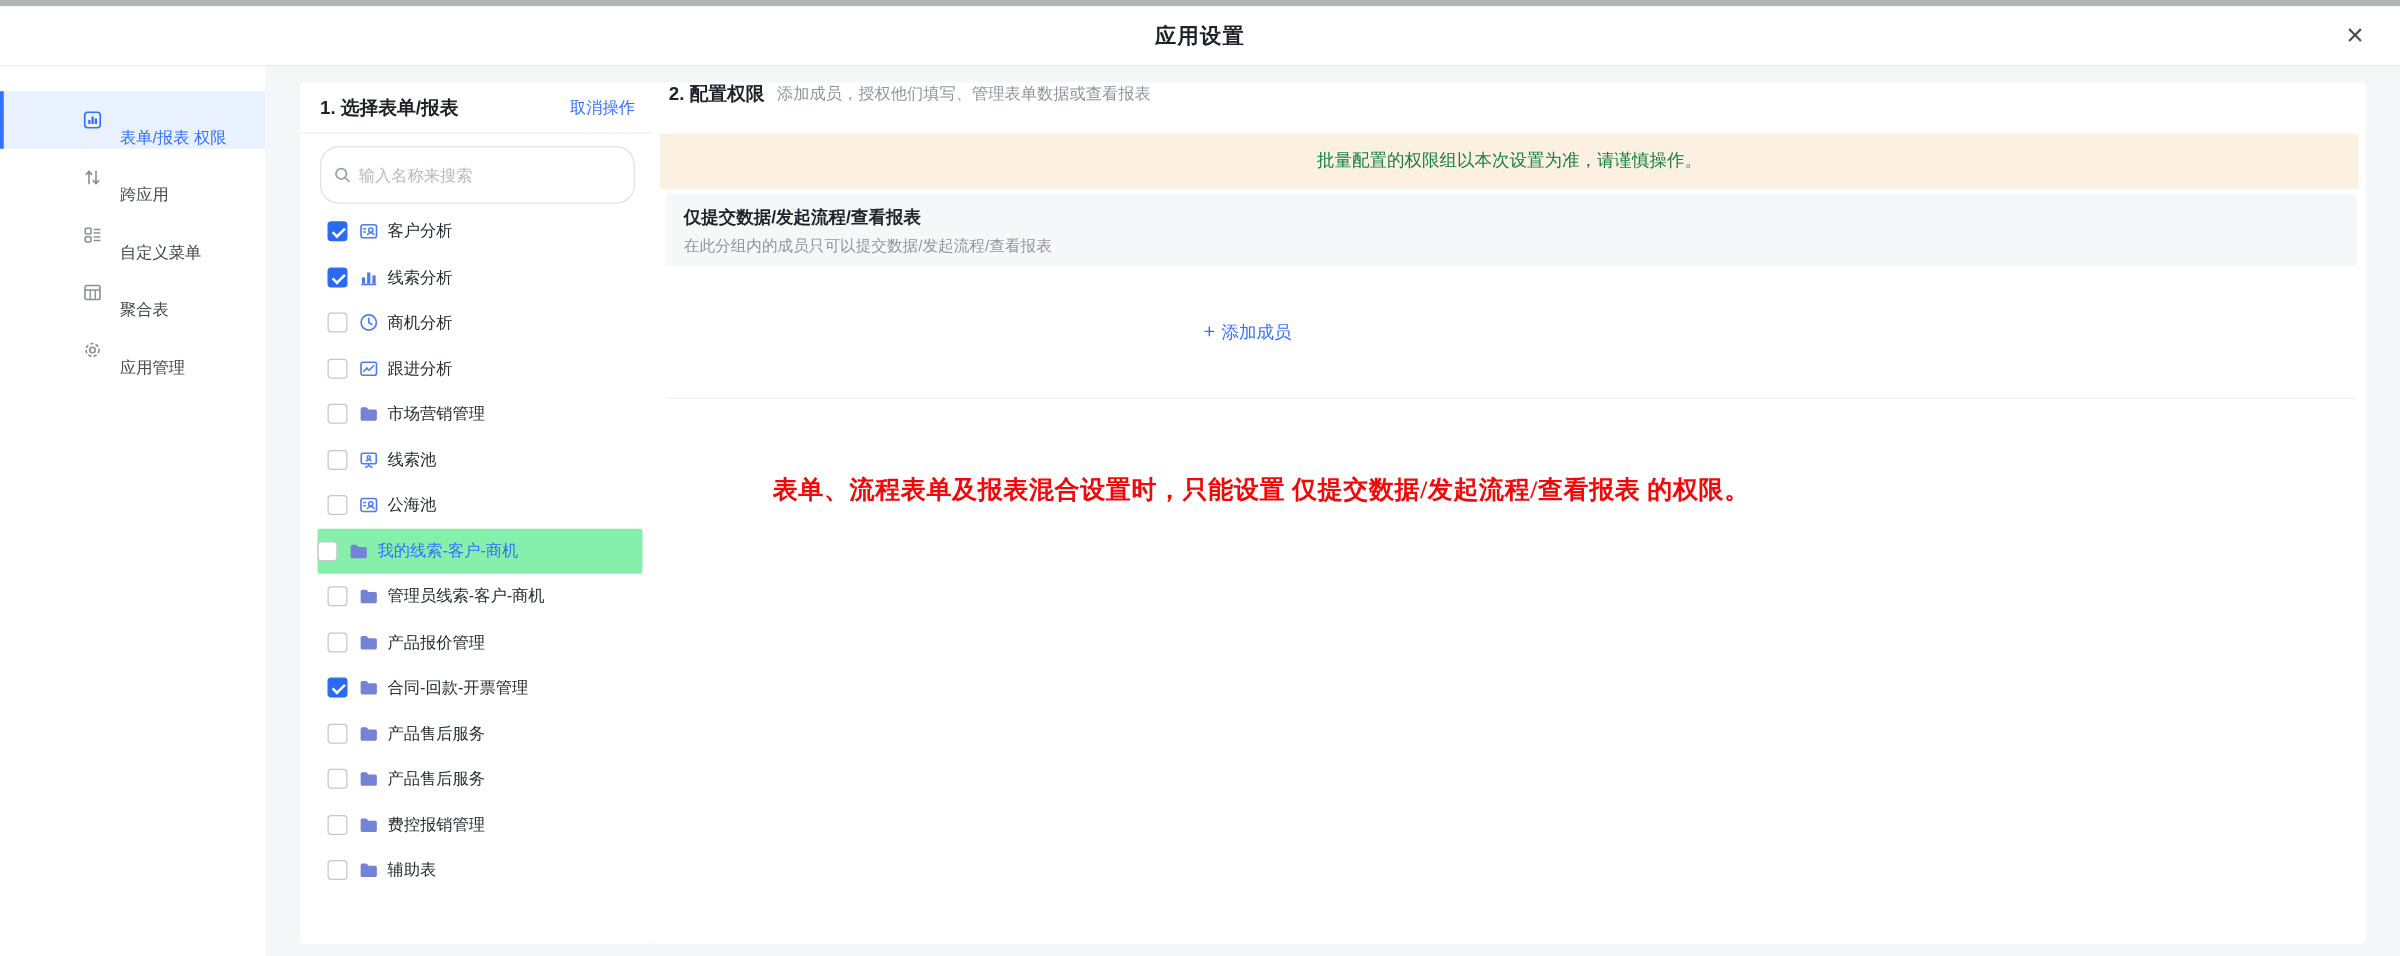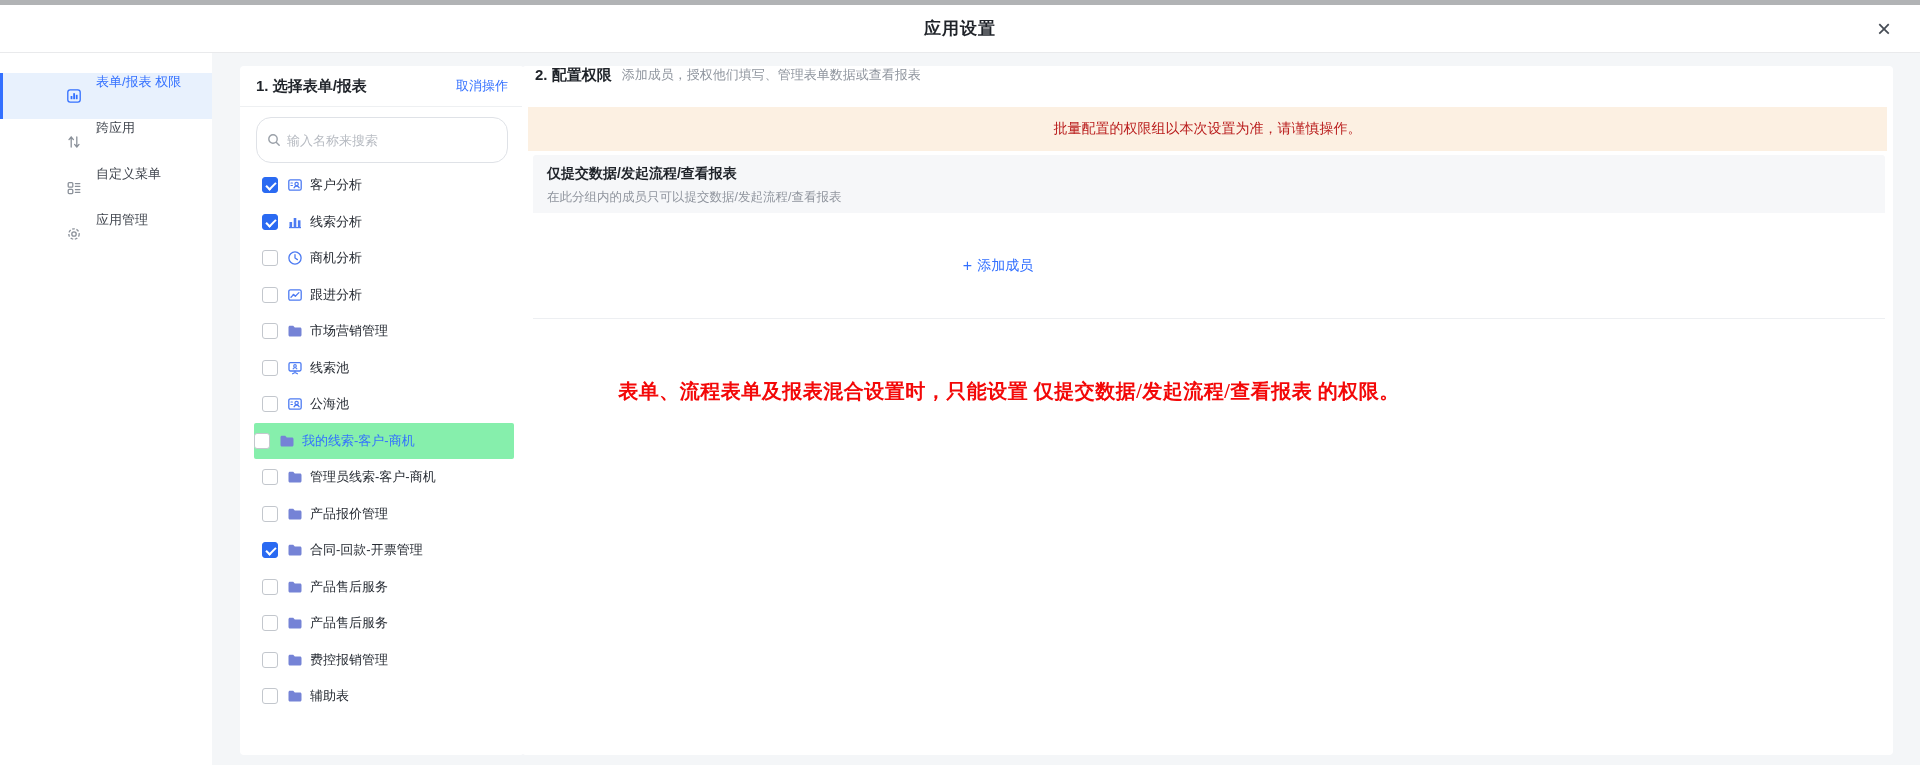--- a/index.html
+++ b/index.html
@@ -10,21 +10,21 @@
   .topstrip { position:absolute; left:0; top:0; width:1920px; height:5px; background:#b1b3b5; }
 
   .titlebar { position:absolute; left:0; top:5px; width:1920px; height:48px; background:#ffffff;
               border-bottom:1px solid #e9eaec; display:flex; align-items:center; justify-content:center; }
   .titlebar .title { font-size:17px; font-weight:600; color:#1f2329; letter-spacing:1px; }
   .close-btn { position:absolute; right:22px; top:10px; width:28px; height:28px; display:flex;
                align-items:center; justify-content:center; font-size:24px; color:#464c55; cursor:pointer; line-height:1; }
 
   
   .sidebar { position:absolute; left:0; top:53px; width:212px; bottom:0; background:#ffffff; }
-  .side-item { height:46px; display:flex; align-items:flex-start; padding-left:66px; cursor:pointer;
+  .side-item { height:46px; display:flex; align-items:flex-end; padding-left:66px; cursor:pointer;
                font-size:13px; color:#41464f; position:relative; }
   .side-item:first-child { margin-top:20px; }
   .side-item .sicon { position:absolute; left:66px; top:50%; transform:translateY(-50%); width:16px; height:16px;
                       display:flex; align-items:center; justify-content:center; color:#8a9099; }
   .side-item .slabel { margin-left:30px; white-space:nowrap; }
   .side-item.active { background:#e8f1fd; color:#3370ff; }
   .side-item.active::before { content:""; position:absolute; left:0; top:0; bottom:0; width:3px; background:#3370ff; }
   .side-item.active .sicon { color:#3370ff; }
 
   
@@ -54,21 +54,21 @@
                        border:solid #fff; border-width:0 2px 2px 0; transform:rotate(45deg); }
   .row .ricon { width:16px; height:16px; margin-left:9px; flex:0 0 auto; }
   .row .rlabel { margin-left:7px; font-size:13px; color:#262b33; white-space:nowrap; }
   .row.hl .rlabel { color:#3370ff; }
 
   
   .perm-head { height:41px; display:flex; align-items:flex-start; padding:0 13px; }
   .perm-title { font-size:15px; font-weight:700; color:#1f2329; }
   .perm-sub { font-size:13px; color:#8f959e; margin-left:10px; }
   .warn { margin:0 6px; height:44px; background:#fcf0e2; display:flex; align-items:center; justify-content:center; }
-  .warn-text { font-size:14px; color:#b91c1c; }
+  .warn-text { font-size:14px; color:#15803d; }
 
   .group { margin:4px 8px 0 11px; }
   .group-head { height:58px; background:#f6f7f9; border-radius:3px 3px 0 0; padding:10px 14px; }
   .group-title { font-size:14px; font-weight:700; color:#1f2329; }
   .group-desc { font-size:12.5px; color:#90959e; margin-top:6px; }
   .group-body { height:106px; background:#ffffff; border-bottom:1px solid #edeff2; display:flex; align-items:center; }
   .add-wrap { width:930px; display:flex; justify-content:center; }
   .add-btn { display:flex; align-items:center; color:#3370ff; font-size:14px; cursor:pointer; }
   .add-btn .plus { font-size:16px; margin-right:5px; line-height:1; }
 
@@ -169,20 +169,28 @@
         <span class="sicon">
           <svg width="16" height="16">
             <use href="#sym-custom-menu-icon"></use>
           </svg>
         </span>
         <span class="slabel">自定义菜单</span>
       </div>
       <div class="side-item">
         <span class="sicon">
           <svg width="16" height="16">
+            <use href="#sym-aggregate-table-icon"></use>
+          </svg>
+        </span>
+        <span class="slabel">聚合表</span>
+      </div>
+      <div class="side-item">
+        <span class="sicon">
+          <svg width="16" height="16">
             <use href="#sym-app-manage-icon"></use>
           </svg>
         </span>
         <span class="slabel">应用管理</span>
       </div>
     </div>
 
   <div class="card mid">
     <div class="mid-head">
       <span class="mid-title">1. 选择表单/报表</span>

